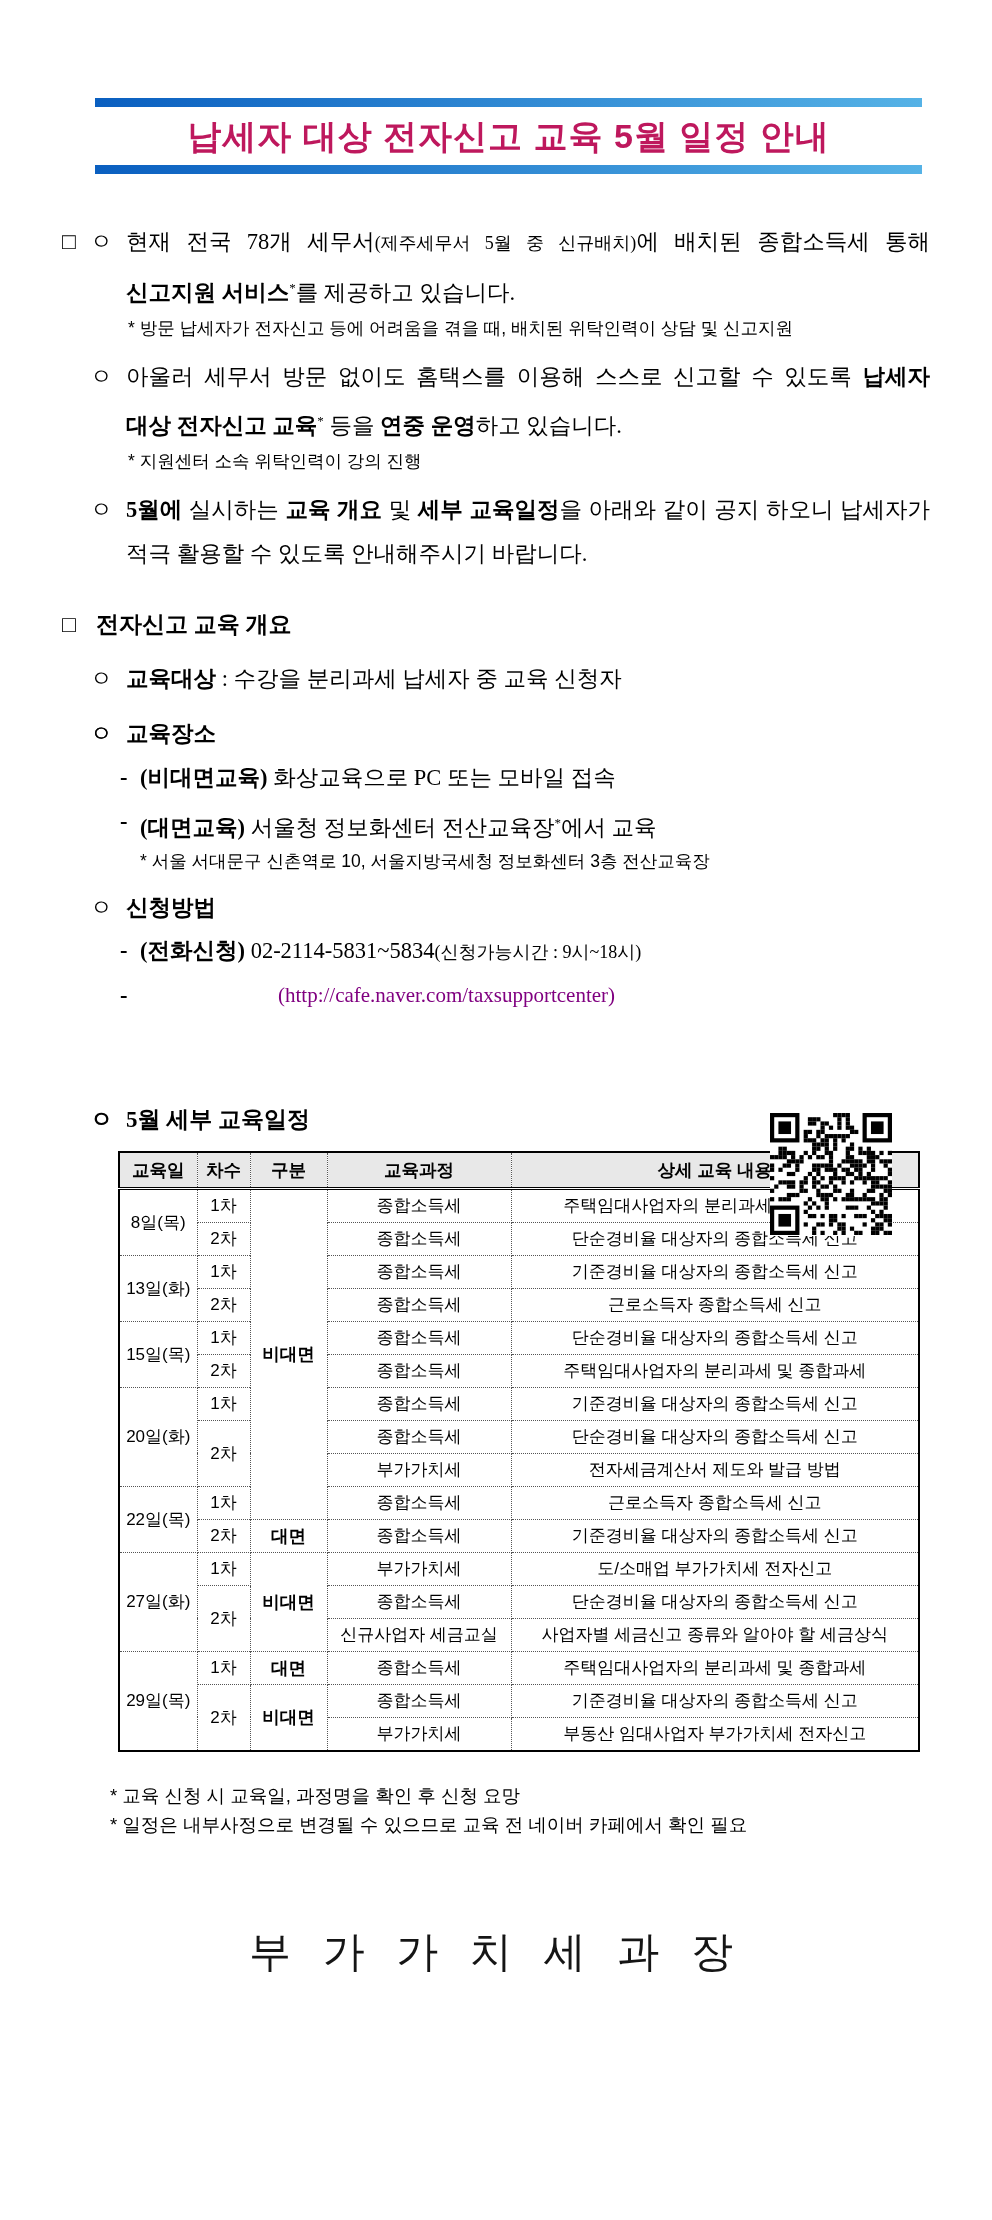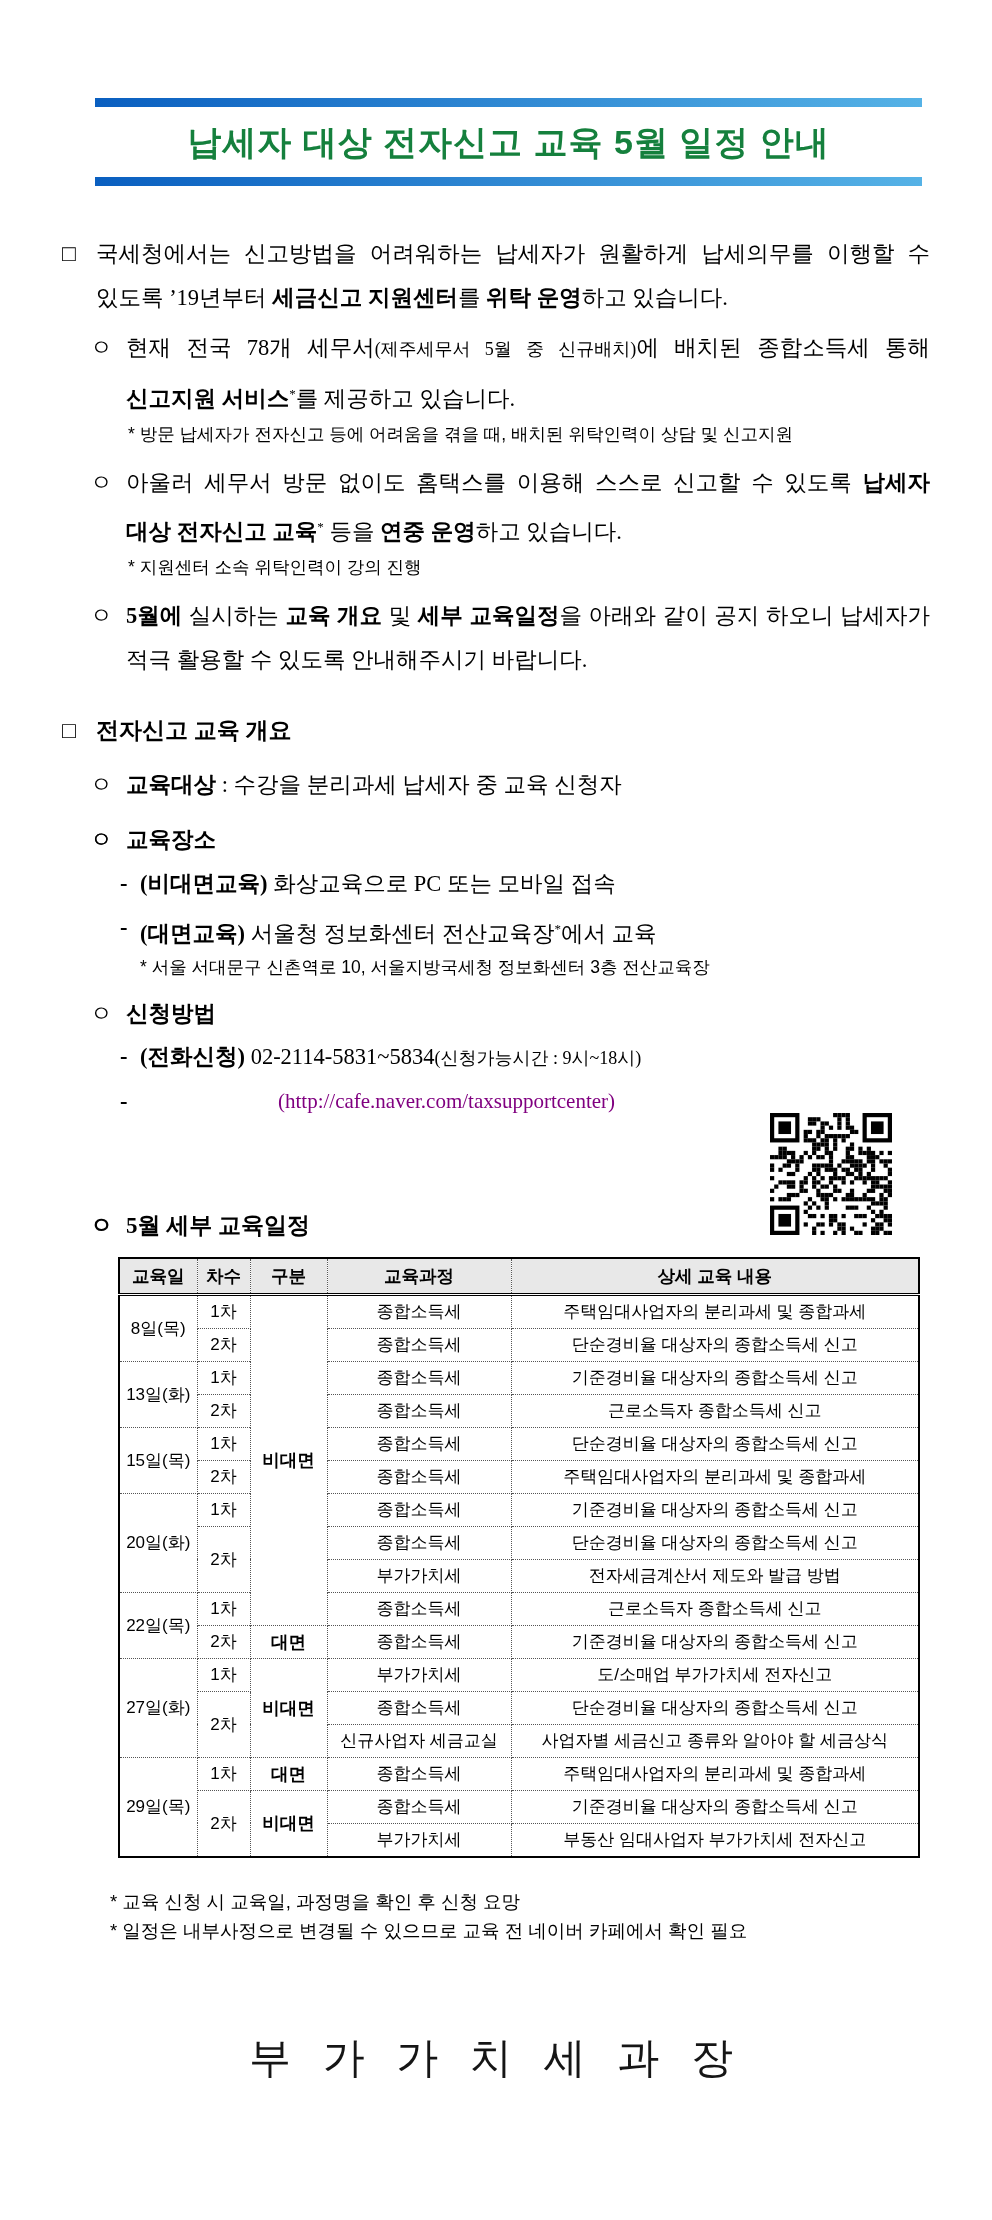--- a/index.html
+++ b/index.html
@@ -10,24 +10,24 @@
     font-family:"Liberation Serif",serif;
     overflow:hidden;
     box-sizing:border-box;
   }
   .inner{padding:0 62px;}
 
   
   .titlebox{margin:98px 8px 0 33px;}
   .bar{height:9px;background:linear-gradient(90deg,#0a5fc0,#55b2e6);}
   .doc-title{
-    margin:11px 0;text-align:center;
+    margin:5px 0;text-align:center;
     font-family:"Liberation Sans",sans-serif;
     font-weight:bold;font-size:34px;line-height:48px;
-    letter-spacing:1px;color:#15803d;
+    letter-spacing:1px;color:#be185d;
   }
 
   
   .para{
     position:relative;font-size:22.5px;line-height:44px;
     text-align:justify;word-break:keep-all;
   }
   .para .bullet{position:absolute;left:0;top:0;}
   .lvl0{padding-left:34px;}
   .lvl1{margin-left:28px;padding-left:36px;}
@@ -94,21 +94,20 @@
   <div class="inner">
 
     <div class="titlebox">
       <div class="bar"></div>
       <div class="doc-title">납세자 대상 전자신고 교육 5월 일정 안내</div>
       <div class="bar"></div>
     </div>
 
     <div class="para lvl0" style="margin-top:46px">
       <span class="bullet">□</span>
-      <span class="rich"><span>국세청에서는 신고방법을 어려워하는 납세자가 원활하게 납세의무를 이행할 수 있도록 ’19년부터 </span><span class="b">세금신고 지원센터</span><span>를 </span><span class="b">위탁 운영</span><span>하고 있습니다.</span></span>
     </div>
 
     <div class="para lvl1" style="margin-top:6px">
       <span class="bullet">ㅇ</span>
       <span class="rich"><span>현재 전국 78개 세무서</span><span class="sm">(제주세무서 5월 중 신규배치)</span><span>에 배치된 종합소득세 통해 </span><span class="b">신고지원 서비스</span><span class="sup">*</span><span>를 제공하고 있습니다.</span></span>
     </div>
     <div class="fn" style="margin-top:2px">* 방문 납세자가 전자신고 등에 어려움을 겪을 때, 배치된 위탁인력이 상담 및 신고지원</div>
 
     <div class="para lvl1" style="margin-top:16px">
       <span class="bullet">ㅇ</span>

